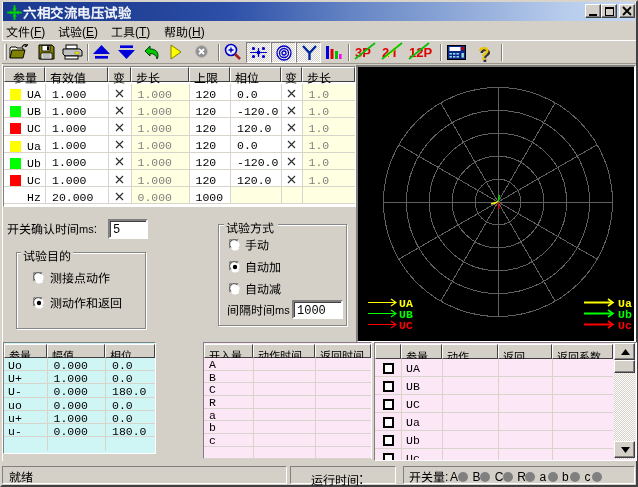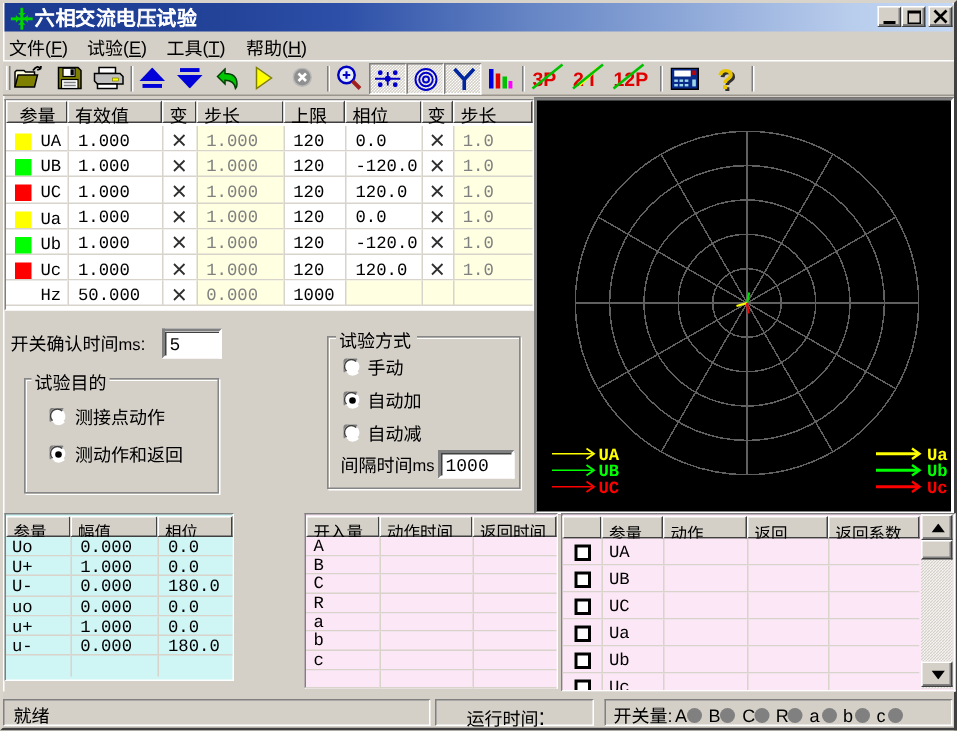--- a/index.html
+++ b/index.html
@@ -464,21 +464,21 @@
         <path d="M1 1 L8 8 M8 1 L1 8" stroke="#303030" stroke-width="1.2" fill="none"></path>
       </svg></div>
   </div>
 <div class="a" style="left:301.5px;top:170.0px;width:53.5px;height:17.2px;background:#FFFFE1;border-bottom:1px solid #D8D4CC;border-left:1px solid #D8D4CC">
     <div class="a mono" style="left:6px;top:3.5px;font-size:11.5px;color:#808080">1.0</div>
   </div>
 <div class="a" style="left:4px;top:187.2px;width:41px;height:17.2px;border-bottom:1px solid #D8D4CC">
     <div class="a mono" style="left:23px;top:4px;font-size:11.5px">Hz</div>
   </div>
 <div class="a" style="left:45px;top:187.2px;width:63px;height:17.2px;background:#fff;border-bottom:1px solid #D8D4CC;border-left:1px solid #D8D4CC">
-    <div class="a mono" style="left:6px;top:3.5px;font-size:11.5px;color:#000">50.000</div>
+    <div class="a mono" style="left:6px;top:3.5px;font-size:11.5px;color:#000">20.000</div>
   </div>
 <div class="a" style="left:108px;top:187.2px;width:22.5px;height:17.2px;background:#fff;border-bottom:1px solid #D8D4CC;border-left:1px solid #D8D4CC">
     <div class="a mono" style="left:0;width:100%;text-align:center;top:3.5px;font-size:11.5px;color:#000"><svg width="9" height="9" viewBox="0 0 9 9" style="margin-top:1px">
         <path d="M1 1 L8 8 M8 1 L1 8" stroke="#303030" stroke-width="1.2" fill="none"></path>
       </svg></div>
   </div>
 <div class="a" style="left:130.5px;top:187.2px;width:58.0px;height:17.2px;background:#FFFFE1;border-bottom:1px solid #D8D4CC;border-left:1px solid #D8D4CC">
     <div class="a mono" style="left:6px;top:3.5px;font-size:11.5px;color:#808080">0.000</div>
   </div>
 <div class="a" style="left:188.5px;top:187.2px;width:41.5px;height:17.2px;background:#fff;border-bottom:1px solid #D8D4CC;border-left:1px solid #D8D4CC">

